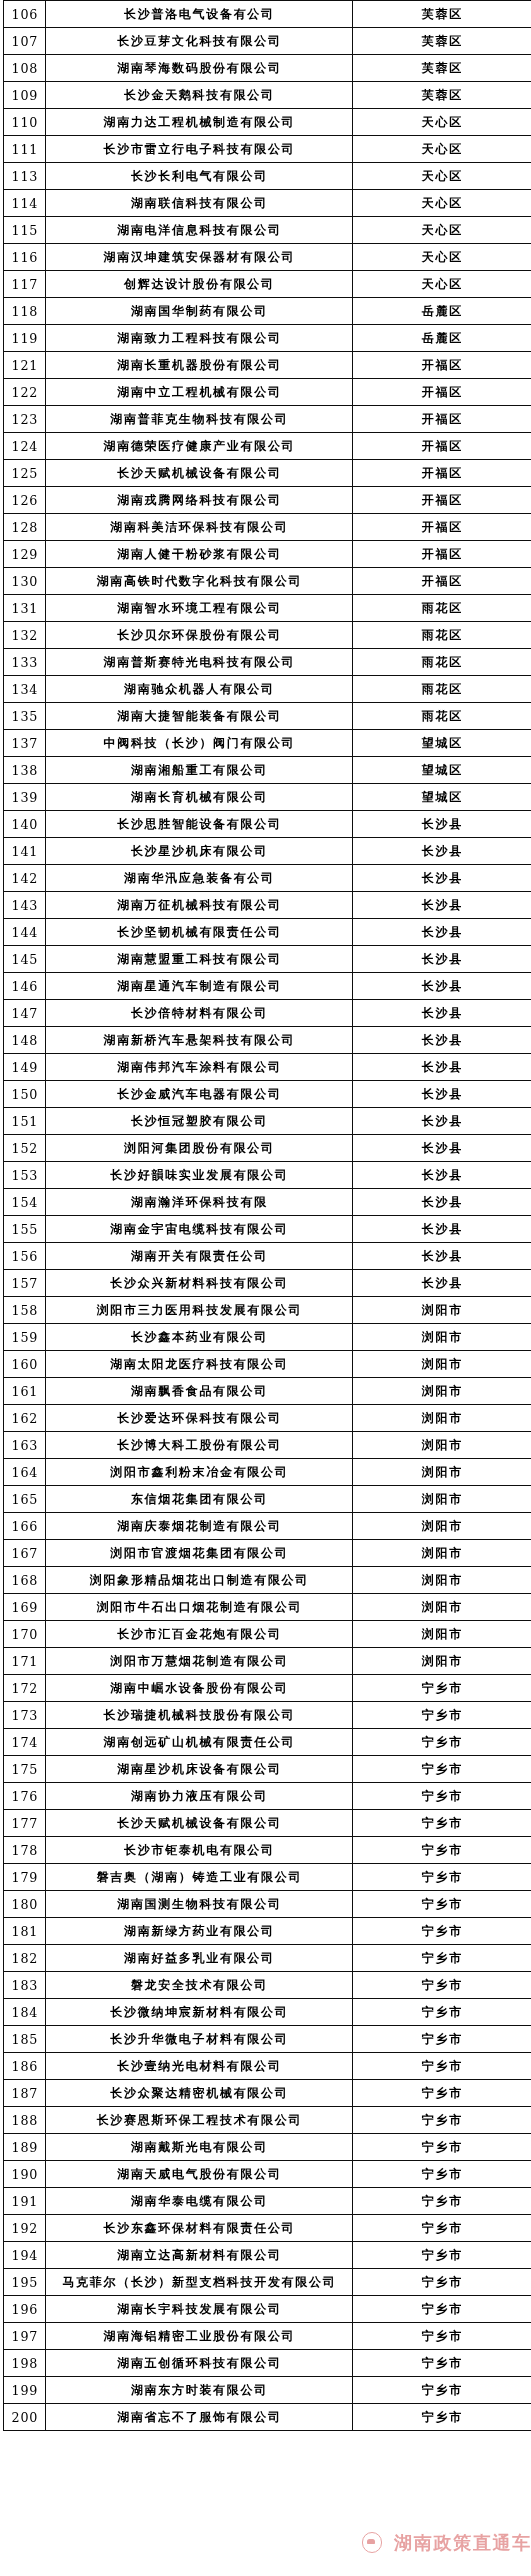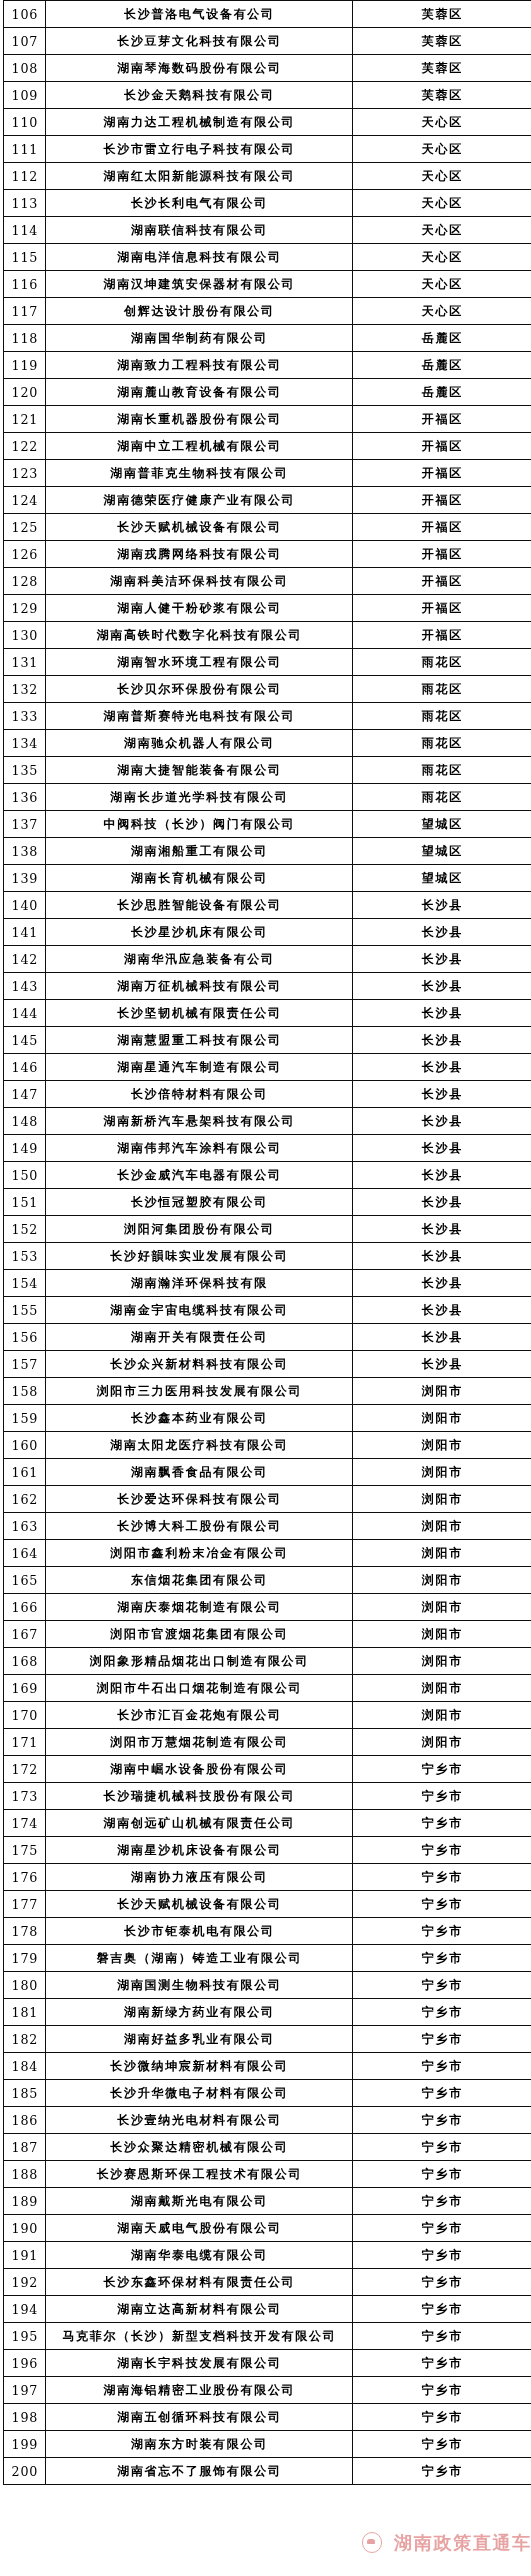--- a/index.html
+++ b/index.html
@@ -114,25 +114,20 @@
     <td class="cjk">湖南力达工程机械制造有限公司</td>
     <td class="cjk">天心区</td>
   </tr>
 
   <tr>
     <td class="num">111</td>
     <td class="cjk">长沙市雷立行电子科技有限公司</td>
     <td class="cjk">天心区</td>
   </tr>
 
-  <tr>
-    <td class="num">112</td>
-    <td class="cjk">湖南红太阳新能源科技有限公司</td>
-    <td class="cjk">天心区</td>
-  </tr>
 
   <tr>
     <td class="num">113</td>
     <td class="cjk">长沙长利电气有限公司</td>
     <td class="cjk">天心区</td>
   </tr>
 
   <tr>
     <td class="num">114</td>
     <td class="cjk">湖南联信科技有限公司</td>
@@ -162,25 +157,20 @@
     <td class="cjk">湖南国华制药有限公司</td>
     <td class="cjk">岳麓区</td>
   </tr>
 
   <tr>
     <td class="num">119</td>
     <td class="cjk">湖南致力工程科技有限公司</td>
     <td class="cjk">岳麓区</td>
   </tr>
 
-  <tr>
-    <td class="num">120</td>
-    <td class="cjk">湖南麓山教育设备有限公司</td>
-    <td class="cjk">岳麓区</td>
-  </tr>
 
   <tr>
     <td class="num">121</td>
     <td class="cjk">湖南长重机器股份有限公司</td>
     <td class="cjk">开福区</td>
   </tr>
 
   <tr>
     <td class="num">122</td>
     <td class="cjk">湖南中立工程机械有限公司</td>
@@ -253,25 +243,20 @@
     <td class="cjk">湖南驰众机器人有限公司</td>
     <td class="cjk">雨花区</td>
   </tr>
 
   <tr>
     <td class="num">135</td>
     <td class="cjk">湖南大捷智能装备有限公司</td>
     <td class="cjk">雨花区</td>
   </tr>
 
-  <tr>
-    <td class="num">136</td>
-    <td class="cjk">湖南长步道光学科技有限公司</td>
-    <td class="cjk">雨花区</td>
-  </tr>
 
   <tr>
     <td class="num">137</td>
     <td class="cjk">中阀科技（长沙）阀门有限公司</td>
     <td class="cjk">望城区</td>
   </tr>
 
   <tr>
     <td class="num">138</td>
     <td class="cjk">湖南湘船重工有限公司</td>
@@ -535,20 +520,25 @@
     <td class="cjk">湖南新绿方药业有限公司</td>
     <td class="cjk">宁乡市</td>
   </tr>
 
   <tr>
     <td class="num">182</td>
     <td class="cjk">湖南好益多乳业有限公司</td>
     <td class="cjk">宁乡市</td>
   </tr>
 
+  <tr>
+    <td class="num">183</td>
+    <td class="cjk">磐龙安全技术有限公司</td>
+    <td class="cjk">宁乡市</td>
+  </tr>
 
   <tr>
     <td class="num">184</td>
     <td class="cjk">长沙微纳坤宸新材料有限公司</td>
     <td class="cjk">宁乡市</td>
   </tr>
 
   <tr>
     <td class="num">185</td>
     <td class="cjk">长沙升华微电子材料有限公司</td>

